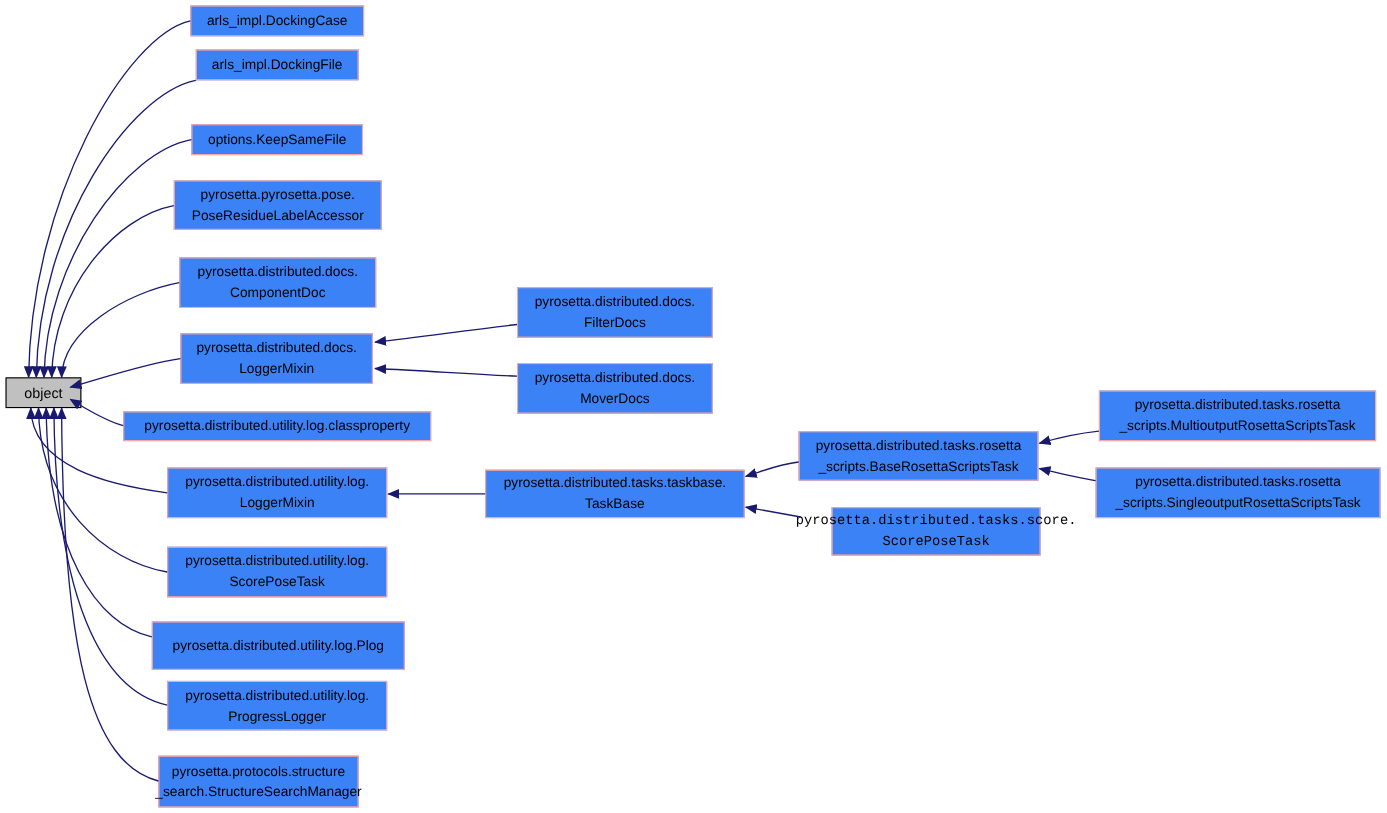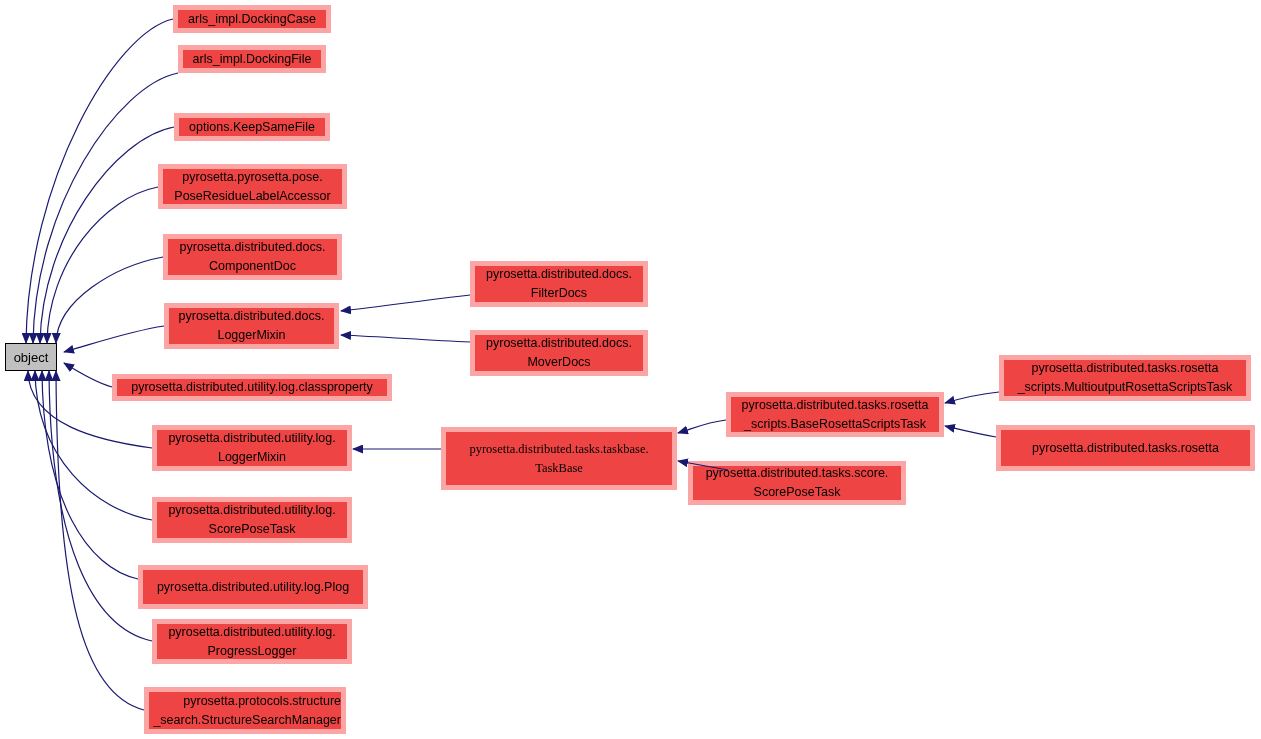--- a/index.html
+++ b/index.html
@@ -22,22 +22,22 @@
     pointer-events: none;
     z-index: 2;
   }
   .edge {
     fill: none;
     stroke-width: 1.2;
   }
   .node {
     position: absolute;
     box-sizing: border-box;
-    border: 5px solid #fca5a5;
-    background: #ef4444;
+    border: 1px solid #fca5a5;
+    background: #3b82f6;
     color: #000000;
     display: flex;
     flex-direction: column;
     align-items: center;
     justify-content: center;
     text-align: center;
     font-size: 12.5px;
     line-height: 19px;
     white-space: nowrap;
     z-index: 1;
@@ -49,21 +49,21 @@
     cursor: default;
     font-size: 13px;
   }
   .node span { display: block; }
 </style>
 </head>
 <body>
 
 <div class="stage">
   <div id="nodes">
-      <div class="node root" style="left: 5px; top: 343px; width: 52px; height: 28px;">
+      <div class="node root" style="left: 5px; top: 343px; width: 69px; height: 28px;">
         <span>object</span>
       </div>
       <div class="node" style="left: 173px; top: 5px; width: 158px; height: 28px;">
         <span>arls_impl.DockingCase</span>
       </div>
       <div class="node" style="left: 178px; top: 45px; width: 148px; height: 28px;">
         <span>arls_impl.DockingFile</span>
       </div>
       <div class="node" style="left: 174px; top: 113px; width: 156px; height: 28px;">
         <span>options.KeepSameFile</span>
@@ -91,50 +91,51 @@
         <span>pyrosetta.distributed.utility.log.</span>
         <span>ScorePoseTask</span>
       </div>
       <div class="node" style="left: 138px; top: 565px; width: 230px; height: 44px;">
         <span>pyrosetta.distributed.utility.log.Plog</span>
       </div>
       <div class="node" style="left: 152px; top: 619px; width: 200px; height: 45px;">
         <span>pyrosetta.distributed.utility.log.</span>
         <span>ProgressLogger</span>
       </div>
-      <div class="node" style="left: 144px; top: 687px; width: 202px; height: 47px; align-items: flex-end;">
+      <div class="node" style="left: 144px; top: 687px; width: 182px; height: 47px;">
         <span>pyrosetta.protocols.structure</span>
         <span>_search.StructureSearchManager</span>
       </div>
       <div class="node" style="left: 470px; top: 261px; width: 178px; height: 46px;">
         <span>pyrosetta.distributed.docs.</span>
         <span>FilterDocs</span>
       </div>
       <div class="node" style="left: 470px; top: 330px; width: 178px; height: 46px;">
         <span>pyrosetta.distributed.docs.</span>
         <span>MoverDocs</span>
       </div>
-      <div class="node" style="left: 441px; top: 427px; width: 236px; height: 63px; font-family: Liberation Serif, serif;">
+      <div class="node" style="left: 441px; top: 427px; width: 236px; height: 44px;">
         <span>pyrosetta.distributed.tasks.taskbase.</span>
         <span>TaskBase</span>
       </div>
       <div class="node" style="left: 726px; top: 392px; width: 218px; height: 45px;">
         <span>pyrosetta.distributed.tasks.rosetta</span>
         <span>_scripts.BaseRosettaScriptsTask</span>
       </div>
-      <div class="node" style="left: 688px; top: 461px; width: 218px; height: 44px;">
+      <div class="node" style="left: 756px; top: 461px; width: 190px; height: 44px; font-family: Liberation Mono, monospace;">
         <span>pyrosetta.distributed.tasks.score.</span>
         <span>ScorePoseTask</span>
       </div>
       <div class="node" style="left: 999px; top: 355px; width: 252px; height: 46px;">
         <span>pyrosetta.distributed.tasks.rosetta</span>
         <span>_scripts.MultioutputRosettaScriptsTask</span>
       </div>
       <div class="node" style="left: 996px; top: 425px; width: 259px; height: 46px;">
         <span>pyrosetta.distributed.tasks.rosetta</span>
+        <span>_scripts.SingleoutputRosettaScriptsTask</span>
       </div>
     </div>
   <svg id="edges" class="edges-layer" xmlns="http://www.w3.org/2000/svg" width="1261" height="739">
     <defs>
       <marker id="arrowhead" markerWidth="11" markerHeight="9" refX="10" refY="4.5" orient="auto" markerUnits="userSpaceOnUse">
         <path d="M0,0 L11,4.5 L0,9 z" fill="#191970"></path>
       </marker>
     </defs>
   <path d="M173,19 C115,32 28,180 26,343" class="edge" stroke="#191970" marker-end="url(#arrowhead)"></path>
       <path d="M178,73 C118,85 35,205 33,343" class="edge" stroke="#191970" marker-end="url(#arrowhead)"></path>

